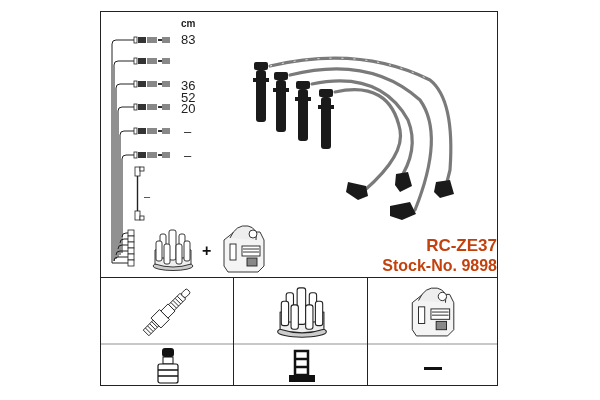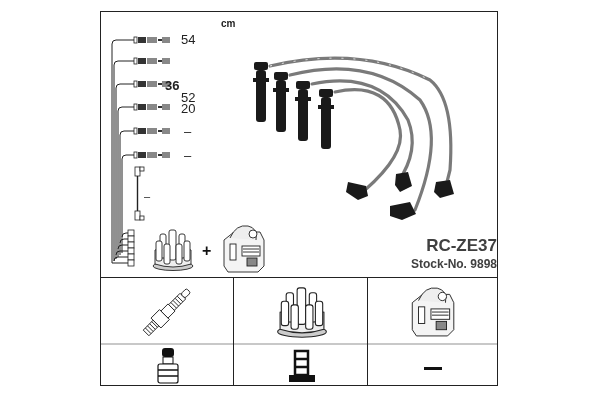--- a/index.html
+++ b/index.html
@@ -6,36 +6,36 @@
     body { width: 600px; height: 400px; position: relative; overflow: hidden;
            font-family: "Liberation Sans", sans-serif; color: #111; }
     .frame { position: absolute; left: 100px; top: 11px; width: 398px; height: 375px;
              border: 1.5px solid #222; box-sizing: border-box; }
     .hline { position: absolute; height: 0; border-top: 1.5px solid #222; }
     .hline.light { border-top: 2px solid #c8c8c8; }
     .vline { position: absolute; width: 0; border-left: 1.5px solid #222; }
     .abs { position: absolute; }
     .len-label { position: absolute; font-size: 13px; color: #222; }
     .cm-label { position: absolute; font-size: 10px; font-weight: bold; color: #222; }
-    .title { position: absolute; font-weight: bold; color: #404040; text-align: center; }
+    .title { position: absolute; font-weight: bold; color: #c2410c; text-align: center; }
     .cell { position: absolute; }
     svg { display: block; }
   </style>
 </head>
 <body>
 
 <div class="frame"></div>
 
 <div class="hline" style="left:100px; top:277px; width:398px;"></div>
 <div class="hline light" style="left:101px; top:343px; width:396px;"></div>
 
 <div class="vline" style="left:233px; top:277px; height:109px;"></div>
 <div class="vline" style="left:367px; top:277px; height:109px;"></div>
 
-<div class="cm-label" style="left:181px; top:18px;margin-left:40px;">cm</div>
+<div class="cm-label" style="left:181px; top:18px;">cm</div>
 
 <svg class="abs" style="left:100px; top:11px;" width="100" height="266" viewBox="0 0 100 266">
   <g fill="none" stroke="#222" stroke-width="1">
 
     <path d="M12 252 V33 Q12 29 16 29 H34"></path>
     <path d="M14 250 V54 Q14 50 18 50 H34"></path>
     <path d="M16 248 V77 Q16 73 20 73 H34"></path>
     <path d="M18 246 V100 Q18 96 22 96 H34"></path>
     <path d="M20 244 V124 Q20 120 24 120 H34"></path>
     <path d="M22 242 V148 Q22 144 26 144 H34"></path>
@@ -104,23 +104,23 @@
 
   <g fill="#fff" stroke="#222" stroke-width="0.8">
     <rect x="35" y="156" width="5" height="9"></rect>
     <rect x="40" y="156" width="4" height="4"></rect>
     <line x1="37.5" y1="165" x2="37.5" y2="200" stroke-width="1.4"></line>
     <rect x="35" y="200" width="5" height="9"></rect>
     <rect x="40" y="205" width="4" height="4"></rect>
   </g>
 </svg>
 
-<div class="len-label" style="left:181px; top:32px;">54</div>
+<div class="len-label" style="left:181px; top:32px;">83</div>
 <div class="len-label" style="left:181px; top:54px;margin-top:36px;">52</div>
-<div class="len-label" style="left:165px; top:78px;font-weight:bold;">36</div>
+<div class="len-label" style="left:181px; top:78px;">36</div>
 <div class="len-label" style="left:181px; top:101px;">20</div>
 <div class="len-label" style="left:184px; top:124px;">–</div>
 <div class="len-label" style="left:184px; top:148px;">–</div>
 <div class="len-label" style="left:144px; top:190px; font-size:11px;">–</div>
 
 <svg class="abs" style="left:150px; top:226px;" width="46" height="46" viewBox="0 0 46 46">
   <g fill="#fff" stroke="#222" stroke-width="0.9">
     <ellipse cx="23" cy="40" rx="20" ry="4.5" fill="#ccc"></ellipse>
     <path d="M5 38 V24 Q23 18 41 24 V38 Q23 44 5 38 Z" fill="#eee"></path>
     <rect x="10" y="8" width="6" height="24" rx="2"></rect>
@@ -174,21 +174,21 @@
 
   <g fill="#1a1a1a">
     <path d="M108 142 L126 146 L128 156 L118 160 L106 152 Z"></path>
     <path d="M156 134 L168 132 L172 146 L160 152 L155 145 Z"></path>
     <path d="M150 166 L170 162 L176 174 L162 180 L150 176 Z"></path>
     <path d="M196 142 L210 140 L214 154 L200 158 L194 152 Z"></path>
   </g>
 </svg>
 
 <div class="title" style="right:103px; top:236px; font-size:17px;">RC-ZE37</div>
-<div class="title" style="right:103px; top:257px; font-size:12px;">Stock-No. 9898</div>
+<div class="title" style="right:103px; top:257px; font-size:16px;">Stock-No. 9898</div>
 
 <div class="cell" style="left:101px; top:278px; width:132px; height:64px;">
   <svg style="position:absolute; left:34px; top:4px;" width="66" height="58" viewBox="0 0 66 58">
     <g transform="rotate(-45 33 29)" fill="#fff" stroke="#222" stroke-width="0.9">
       <rect x="2" y="25" width="14" height="8"></rect>
       <line x1="5" y1="25" x2="5" y2="33"></line>
         <line x1="8" y1="25" x2="8" y2="33"></line>
         <line x1="11" y1="25" x2="11" y2="33"></line>
         <line x1="14" y1="25" x2="14" y2="33"></line>
       <rect x="16" y="22" width="12" height="14"></rect>

